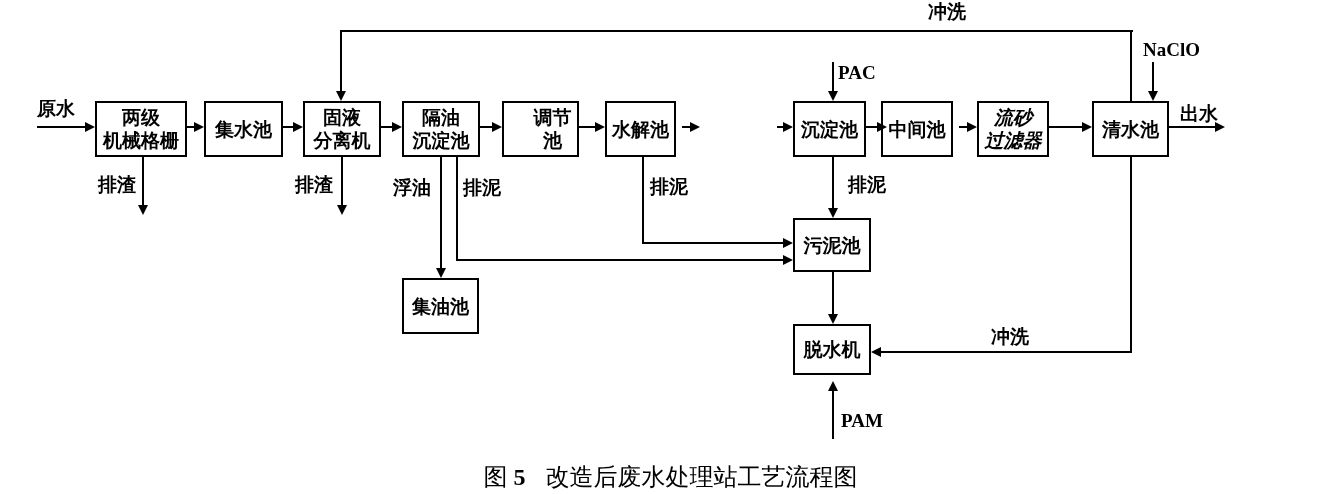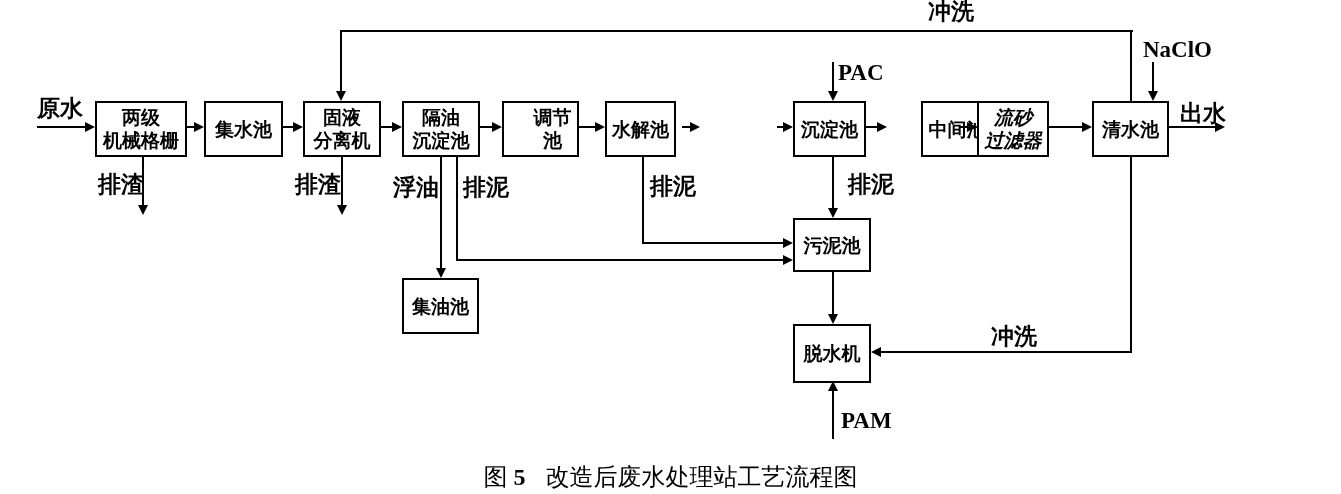--- a/index.html
+++ b/index.html
@@ -11,48 +11,48 @@
     position:absolute;height:56px;border:2px solid #000;background:#fff;
     box-sizing:border-box;display:flex;align-items:center;justify-content:center;
     text-align:center;font-weight:bold;font-size:19px;line-height:23px;white-space:pre-line;
   }
   .hl{position:absolute;height:2px;background:#000;}
   .vl{position:absolute;width:2px;background:#000;}
   .ar{position:absolute;width:0;height:0;border-left:10px solid #000;border-top:5px solid transparent;border-bottom:5px solid transparent;}
   .al{position:absolute;width:0;height:0;border-right:10px solid #000;border-top:5px solid transparent;border-bottom:5px solid transparent;}
   .ad{position:absolute;width:0;height:0;border-top:10px solid #000;border-left:5px solid transparent;border-right:5px solid transparent;}
   .au{position:absolute;width:0;height:0;border-bottom:10px solid #000;border-left:5px solid transparent;border-right:5px solid transparent;}
-  .lbl{position:absolute;font-weight:bold;font-size:23px;white-space:nowrap;line-height:20px;}
+  .lbl{position:absolute;font-weight:bold;font-size:19px;white-space:nowrap;line-height:20px;}
   .caption{position:absolute;left:0;right:0;top:461px;text-align:center;font-size:24px;font-weight:normal;}
   .caption .num{font-weight:bold;margin-left:6px;}
   .caption .gap{display:inline-block;width:20px;}
 </style>
 </head>
 <body>
 
 <div id="stage">
 
   <div class="node" style="left:95px;top:101px;width:92px;">两级
 机械格栅</div>
   <div class="node" style="left:204px;top:101px;width:79px;">集水池</div>
   <div class="node" style="left:303px;top:101px;width:78px;">固液
 分离机</div>
   <div class="node" style="left:402px;top:101px;width:78px;">隔油
 沉淀池</div>
   <div class="node" style="left:502px;top:101px;width:77px;padding-left:24px;">调节池</div>
   <div class="node" style="left:605px;top:101px;width:71px;">水解池</div>
   <div class="node" style="left:793px;top:101px;width:73px;">沉淀池</div>
-  <div class="node" style="left:921px;top:101px;width:72px;">中间池</div>
+  <div class="node" style="left:881px;top:101px;width:72px;">中间池</div>
   <div class="node" style="left:977px;top:101px;width:72px;font-style:italic;">流砂
 过滤器</div>
   <div class="node" style="left:1092px;top:101px;width:77px;">清水池</div>
 
   <div class="node" style="left:793px;top:218px;width:78px;height:54px;">污泥池</div>
   <div class="node" style="left:402px;top:278px;width:77px;">集油池</div>
-  <div class="node" style="left:793px;top:324px;width:78px;height:59px;">脱水机</div>
+  <div class="node" style="left:793px;top:324px;width:78px;height:51px;">脱水机</div>
 
   <div class="hl" style="left:37px;top:126px;width:49px;"></div>
   <div class="ar" style="left:85px;top:122px;"></div>
 
   <div class="hl" style="left:187px;top:126px;width:8px;"></div>
   <div class="ar" style="left:194px;top:122px;"></div>
 
   <div class="hl" style="left:283px;top:126px;width:11px;"></div>
   <div class="ar" style="left:293px;top:122px;"></div>
 

